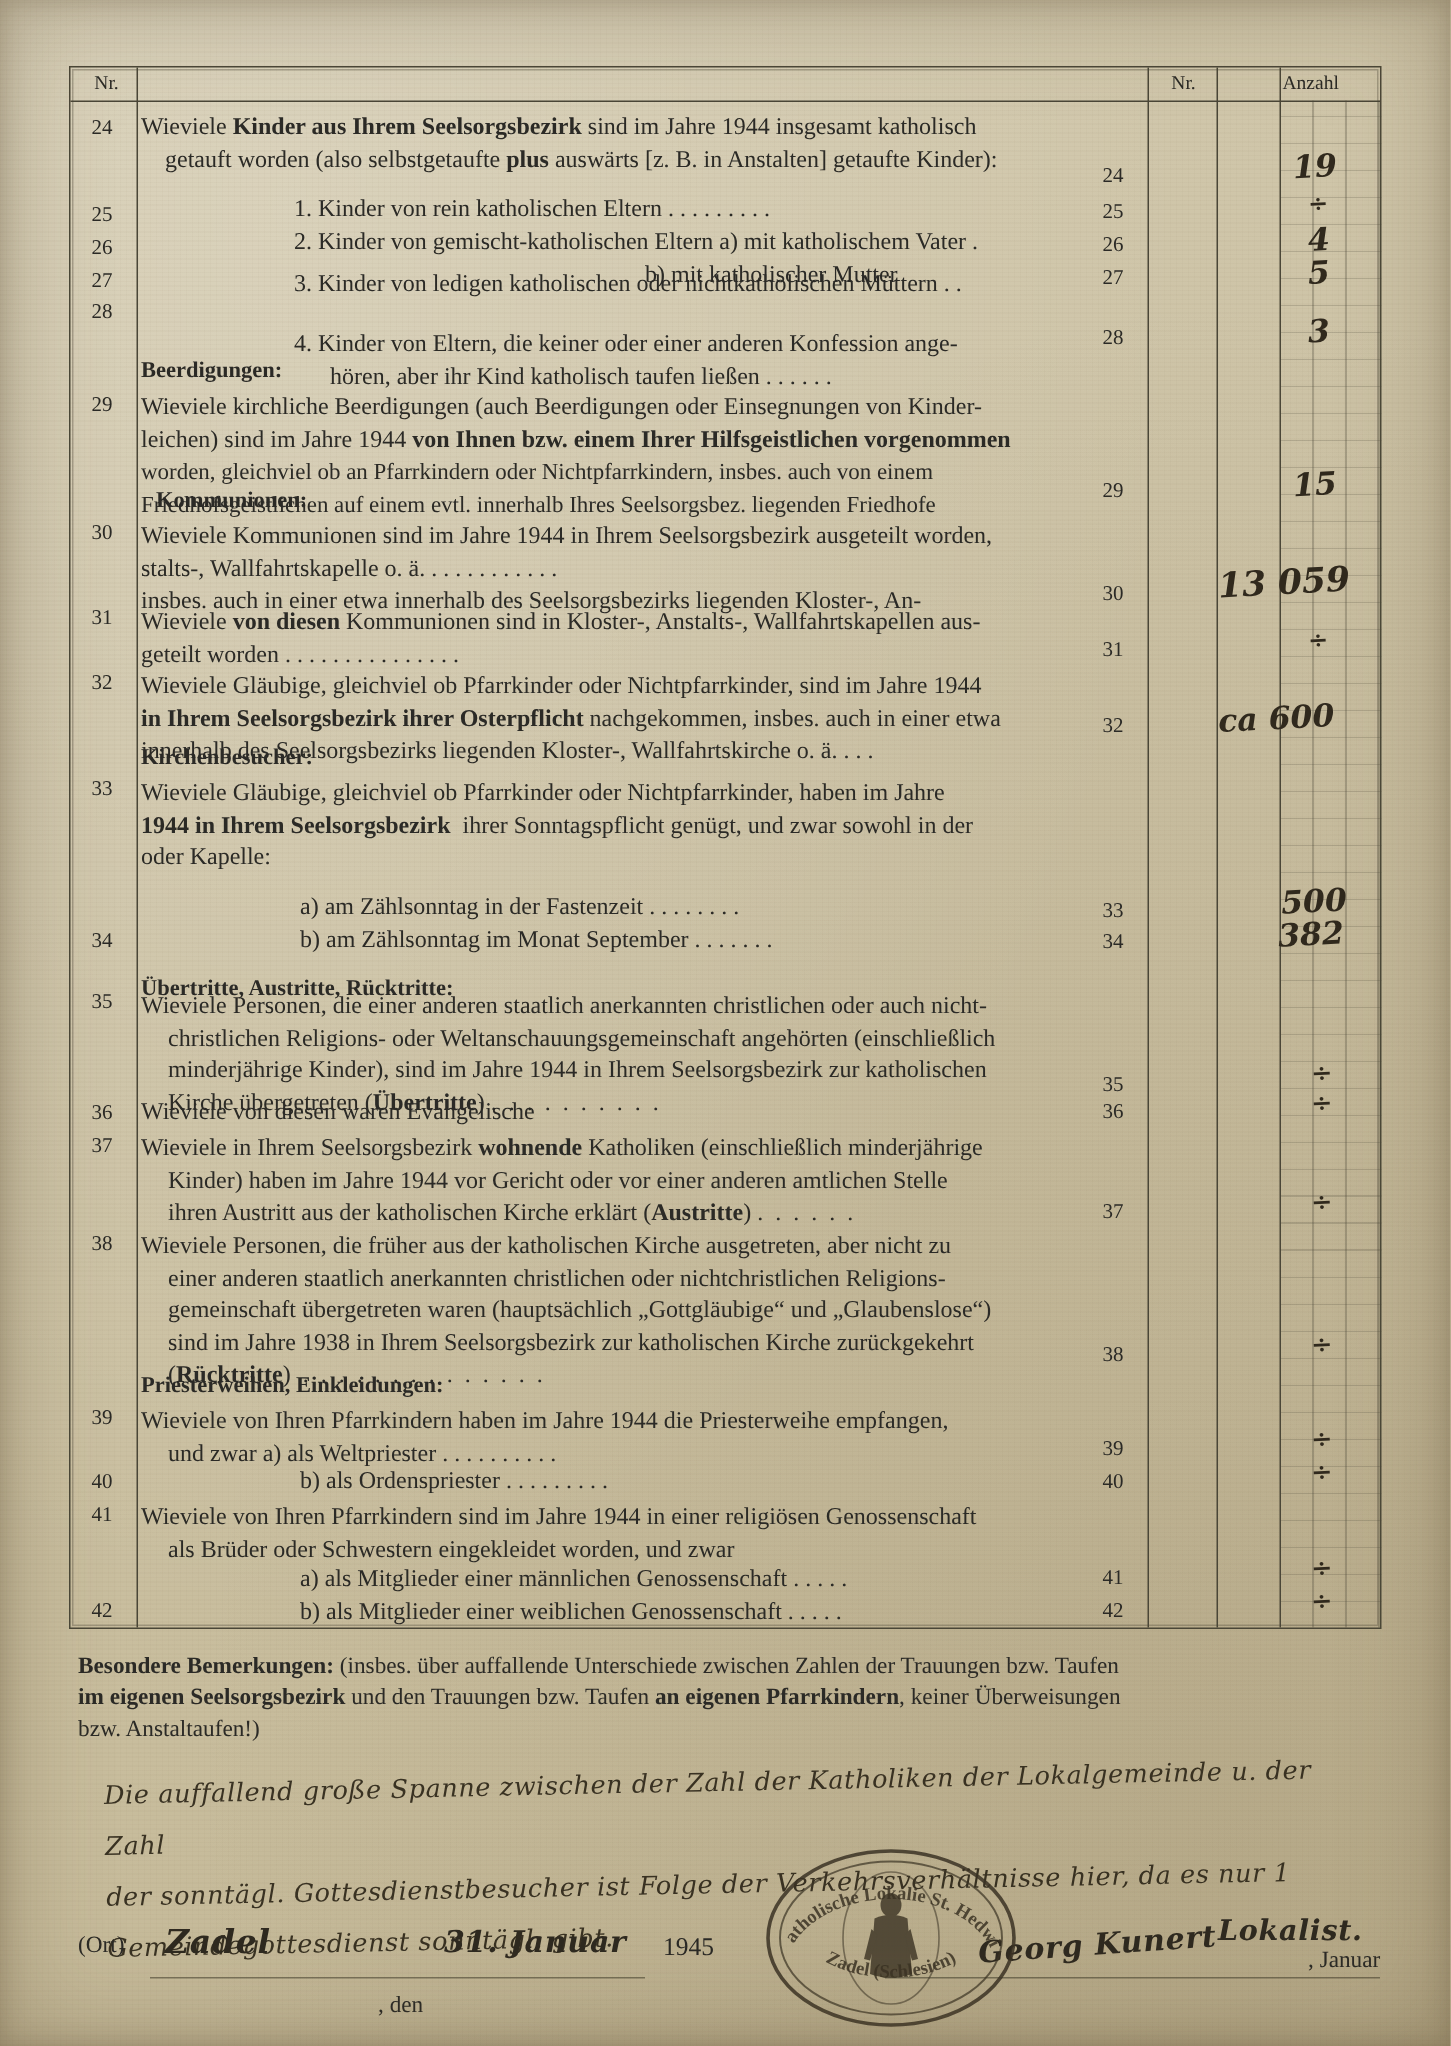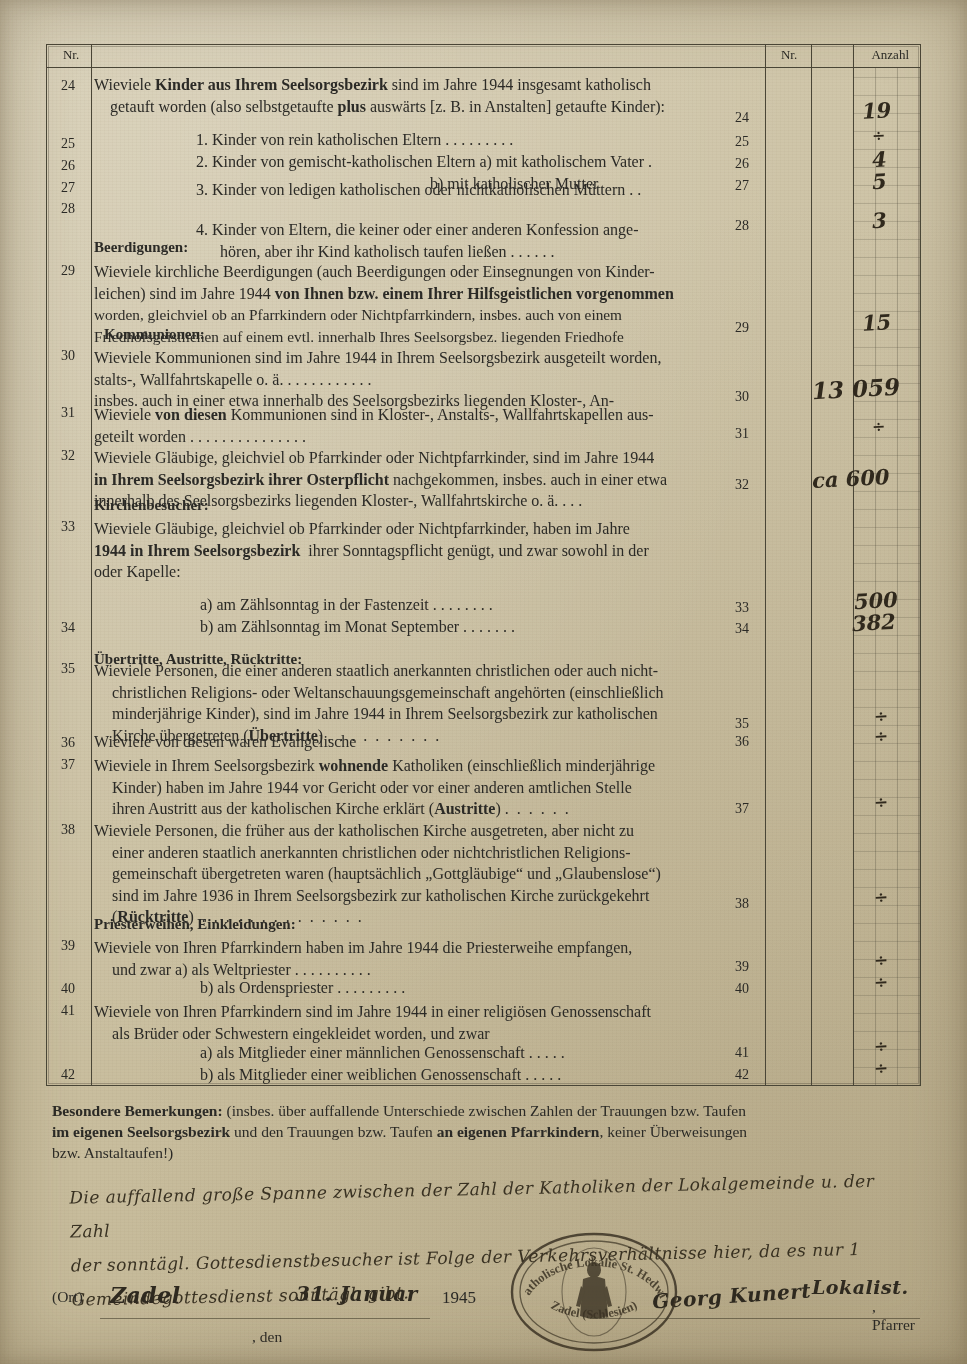--- a/index.html
+++ b/index.html
@@ -48,21 +48,21 @@
   .v-nr2{left:718px;}
   .v-nr2b{left:764px;}
   .v-anz{left:806px;}
 
   .hdr{
     position:absolute;left:0;right:0;top:0;height:22px;
     border-bottom:1px solid #4a4637;
   }
   .hdr-nr{position:absolute;left:4px;top:2px;width:40px;text-align:center;font-size:13px;}
   .hdr-nr2{position:absolute;left:720px;top:2px;width:44px;text-align:center;font-size:13px;}
-  .hdr-anz{position:absolute;left:808px;top:2px;width:42px;text-align:right;font-size:13px;padding-left:12px;}
+  .hdr-anz{position:absolute;left:808px;top:2px;width:42px;text-align:left;font-size:13px;}
 
   
   .anz-guides{
     position:absolute;left:807px;top:22px;width:67px;bottom:0;
     background-image:
       repeating-linear-gradient(90deg, rgba(74,70,55,0.0) 0px, rgba(74,70,55,0.0) 21px, rgba(74,70,55,0.30) 21px, rgba(74,70,55,0.30) 22px);
     pointer-events:none;
   }
   .anz-rows{
     position:absolute;left:807px;top:22px;width:67px;bottom:0;
@@ -263,21 +263,21 @@
     <div class="abs" style="left:94px;top:755px;width:630px;font-size:16px;line-height:21.5px;">
       <div>Wieviele in Ihrem Seelsorgsbezirk <b>wohnende</b> Katholiken (einschließlich minderjährige</div>
       <div style="padding-left:18px;">Kinder) haben im Jahre 1944 vor Gericht oder vor einer anderen amtlichen Stelle</div>
       <div style="padding-left:18px;">ihren Austritt aus der katholischen Kirche erklärt (<b>Austritte</b>) .&nbsp; .&nbsp; .&nbsp; .&nbsp; .&nbsp; .</div>
     </div>
 
     <div class="abs" style="left:94px;top:820px;width:630px;font-size:16px;line-height:21.5px;">
       <div>Wieviele Personen, die früher aus der katholischen Kirche ausgetreten, aber nicht zu</div>
       <div style="padding-left:18px;">einer anderen staatlich anerkannten christlichen oder nichtchristlichen Religions-</div>
       <div style="padding-left:18px;">gemeinschaft übergetreten waren (hauptsächlich „Gottgläubige“ und „Glaubenslose“)</div>
-      <div style="padding-left:18px;">sind im Jahre 1936 in Ihrem Seelsorgsbezirk zur katholischen Kirche zurückgekehrt</div>
+      <div style="padding-left:18px;">sind im Jahre 1938 in Ihrem Seelsorgsbezirk zur katholischen Kirche zurückgekehrt</div>
       <div style="padding-left:18px;">(<b>Rücktritte</b>)&nbsp; .&nbsp; .&nbsp; .&nbsp; .&nbsp; .&nbsp; .&nbsp; .&nbsp; .&nbsp; .&nbsp; .&nbsp; .&nbsp; .&nbsp; .&nbsp; .</div>
     </div>
 
     <div class="abs sec" style="left:94px;top:916px;">Priesterweihen, Einkleidungen:</div>
     <div class="abs" style="left:94px;top:937px;width:625px;font-size:16px;line-height:21.5px;">
       <div>Wieviele von Ihren Pfarrkindern haben im Jahre 1944 die Priesterweihe empfangen,</div>
       <div style="padding-left:18px;">und zwar   a) als Weltpriester   .   .   .   .   .   .   .   .   .   .</div>
     </div>
     <div class="abs" style="left:200px;top:979px;width:520px;font-size:16px;">b) als Ordenspriester   .   .   .   .   .   .   .   .   .</div>
 
@@ -324,21 +324,21 @@
   </div>
 
   <div class="signline">
     <span class="ort">(Ort)</span>
     <span class="ortval hand">Zadel</span>
     <span class="den">, den</span>
     <span class="datum hand">31. Januar</span>
     <span class="jahr">1945</span>
     <span class="sig-hand hand">Georg Kunert</span>
     <span class="lokal hand">Lokalist.</span>
-    <span class="pfarrer">, Pfarrer</span>
+    <span class="pfarrer">, Januar</span>
   </div>
   <div style="position:absolute;left:100px;top:1318px;width:330px;border-bottom:1px solid rgba(60,54,38,0.55);"></div>
   <div style="position:absolute;left:590px;top:1318px;width:330px;border-bottom:1px solid rgba(60,54,38,0.55);"></div>
 
   <div class="stamp">
     <svg width="178" height="125" viewBox="0 0 178 125">
       <g transform="translate(89,62)">
         <ellipse rx="82" ry="58" fill="none" stroke="#3b3324" stroke-width="2.4" opacity="0.85"></ellipse>
         <ellipse rx="74" ry="51" fill="none" stroke="#3b3324" stroke-width="1.3" opacity="0.7"></ellipse>
         <ellipse rx="32" ry="44" fill="none" stroke="#3b3324" stroke-width="1.1" opacity="0.55"></ellipse>

